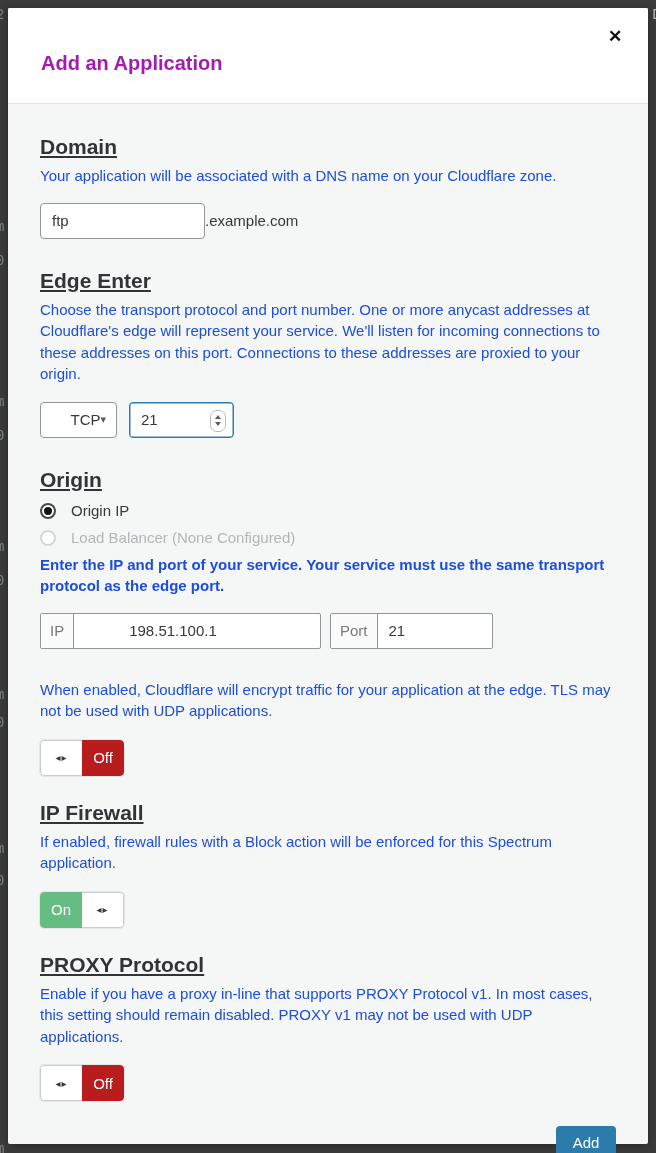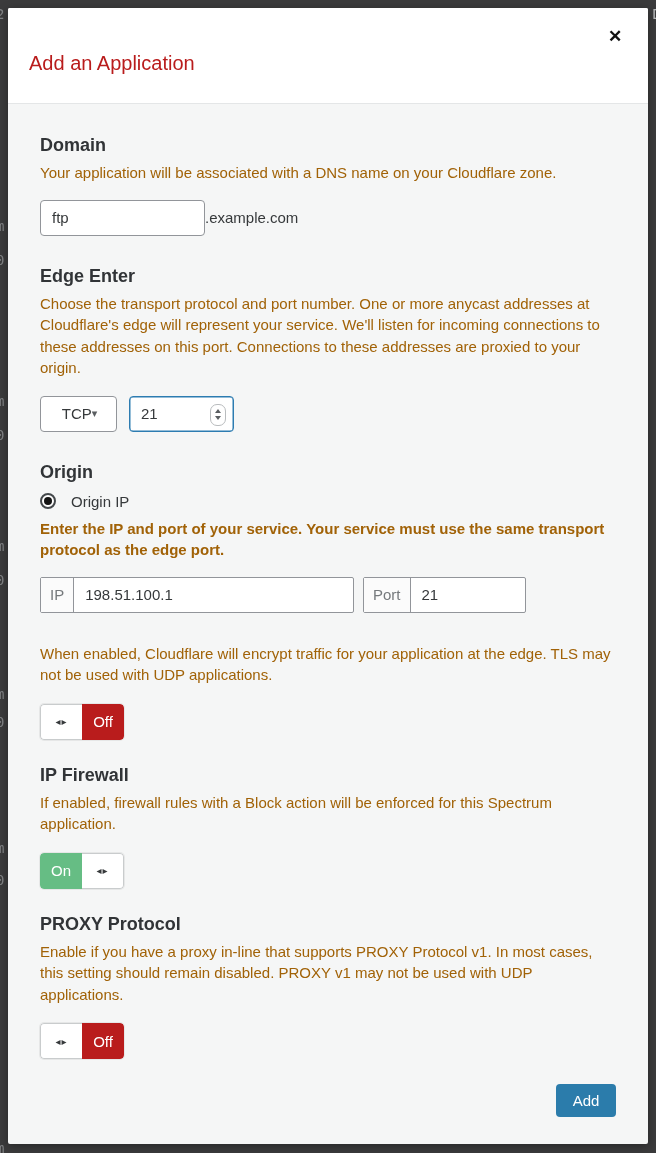--- a/index.html
+++ b/index.html
@@ -15,80 +15,80 @@
   .modal{
     position:absolute;left:8px;top:8px;width:640px;height:1136px;
     background:#f5f6f6;border-radius:2px;display:flex;flex-direction:column;
     box-shadow:0 2px 10px rgba(0,0,0,.35);
   }
   .modal-header{
     background:#ffffff;height:95px;flex:0 0 auto;position:relative;
     border-bottom:1px solid #e4e6e7;border-radius:2px 2px 0 0;
   }
   .modal-title{
-    position:absolute;left:21px;top:44px;font-size:20px;color:#b91c1c;font-weight:400;
+    position:absolute;left:33px;top:44px;font-size:20px;color:#a21caf;font-weight:700;
   }
   .close-btn{
     position:absolute;right:19px;top:15px;width:28px;height:28px;border:0;background:transparent;
     color:#111;font-size:17px;font-weight:700;cursor:pointer;line-height:28px;text-align:center;padding:0;
   }
   .modal-body{
     flex:1 1 auto;padding:31px 32px 0 32px;color:#36393b;font-size:15px;position:relative;
   }
-  .section-label{font-weight:700;font-size:18px;color:#313437;margin:0 0 6px 0;}
-  .section-desc{margin:0;line-height:21.5px;color:#a16207;max-width:584px;}
+  .section-label{font-weight:700;font-size:21px;color:#313437;margin:0 0 6px 0;text-decoration:underline;}
+  .section-desc{margin:0;line-height:21.5px;color:#1d4ed8;max-width:584px;}
   .sec{margin-bottom:30px;}
   .sec.tight{margin-bottom:25px;}
 
   
   .text-input{
     height:36px;border:1px solid #92959a;border-radius:4px;background:#fff;
     font:15px "Liberation Sans","DejaVu Sans",sans-serif;color:#36393b;padding:0 11px;box-sizing:border-box;outline:none;
   }
   .domain-row{display:flex;align-items:center;margin-top:16px;}
   .domain-input{width:165px;}
   .domain-suffix{margin-left:0;color:#36393b;}
 
   .controls-row{display:flex;align-items:center;margin-top:17px;}
   .select-box{
     width:77px;height:36px;border:1px solid #92959a;border-radius:4px;background:#fff;
-    display:flex;align-items:center;justify-content:center;padding:0 10px 0 12px;box-sizing:border-box;cursor:pointer;
+    display:flex;align-items:center;justify-content:flex-end;padding:0 10px 0 12px;box-sizing:border-box;cursor:pointer;
   }
   .select-caret{font-size:11px;color:#5a5e61;}
   .port-wrap{position:relative;margin-left:12px;}
   .port-input{
     width:105px;border:1px solid #2d7cb1;box-shadow:0 0 0 .5px #2d7cb1 inset;
   }
   .stepper{
     position:absolute;right:8px;top:8px;width:14px;height:20px;border:1px solid #b9bcbe;border-radius:7px;
     background:#fff;display:flex;flex-direction:column;align-items:center;justify-content:center;gap:3px;cursor:pointer;
   }
   .tri-up{width:0;height:0;border-left:3px solid transparent;border-right:3px solid transparent;border-bottom:4px solid #5a5e61;}
   .tri-down{width:0;height:0;border-left:3px solid transparent;border-right:3px solid transparent;border-top:4px solid #5a5e61;}
 
   
-  .radio-row{display:flex;align-items:flex-start;margin-top:10px;}
+  .radio-row{display:flex;align-items:flex-end;margin-top:10px;}
   .radio-outer{
     width:16px;height:16px;border-radius:50%;border:2px solid #44484b;background:#fff;
     display:flex;align-items:center;justify-content:center;box-sizing:border-box;cursor:pointer;flex:0 0 auto;
   }
   .radio-outer.disabled{border-color:#d3d5d7;cursor:default;}
   .radio-dot{width:8px;height:8px;border-radius:50%;background:#141414;}
   .radio-label{margin-left:15px;}
   .radio-label.disabled{color:#b3b6b8;}
   .origin-hint{margin-top:8px;font-weight:bold;}
 
   
   .addr-row{display:flex;align-items:center;margin-top:16px;}
   .addon-field{display:flex;align-items:stretch;border:1px solid #92959a;border-radius:2px;background:#fff;height:36px;box-sizing:border-box;}
   .addon-prefix{
     display:flex;align-items:center;padding:0 9px;color:#75797c;background:#fbfbfb;border-right:1px solid #92959a;font-size:15px;
   }
   .addon-input{border:0;outline:none;font:15px "Liberation Sans","DejaVu Sans",sans-serif;color:#36393b;padding:0 11px;background:transparent;}
-  .ip-field{width:314px;}
+  .ip-field{width:281px;gap:44px;}
   .ip-field .addon-input{width:100%;}
   .port-field{width:163px;margin-left:9px;}
   .port-field .addon-input{width:100%;}
 
   
   .toggle{display:inline-flex;margin-top:18px;height:36px;border-radius:4px;overflow:hidden;cursor:pointer;
     box-shadow:0 0 0 1px rgba(0,0,0,0.06);}
   .toggle-handle{
     width:42px;background:#fff;border:1px solid #c9cccd;display:flex;align-items:center;justify-content:center;box-sizing:border-box;
   }
@@ -165,20 +165,24 @@
 
     <div class="sec">
       <div class="section-label">Origin</div>
 
       <div class="radio-row">
         <span class="radio-outer">
             <span class="radio-dot"></span>
           </span>
         <span class="radio-label">Origin IP</span>
       </div>
+      <div class="radio-row">
+        <span class="radio-outer disabled"></span>
+        <span class="radio-label disabled">Load Balancer (None Configured)</span>
+      </div>
 
       <p class="section-desc origin-hint">Enter the IP and port of your service. Your service must use the same transport protocol as the edge port.</p>
 
       <div class="addr-row">
         <div class="addon-field ip-field">
           <span class="addon-prefix">IP</span>
           <input class="addon-input" type="text" value="198.51.100.1" style="">
         </div>
         <div class="addon-field port-field">
           <span class="addon-prefix">Port</span>

